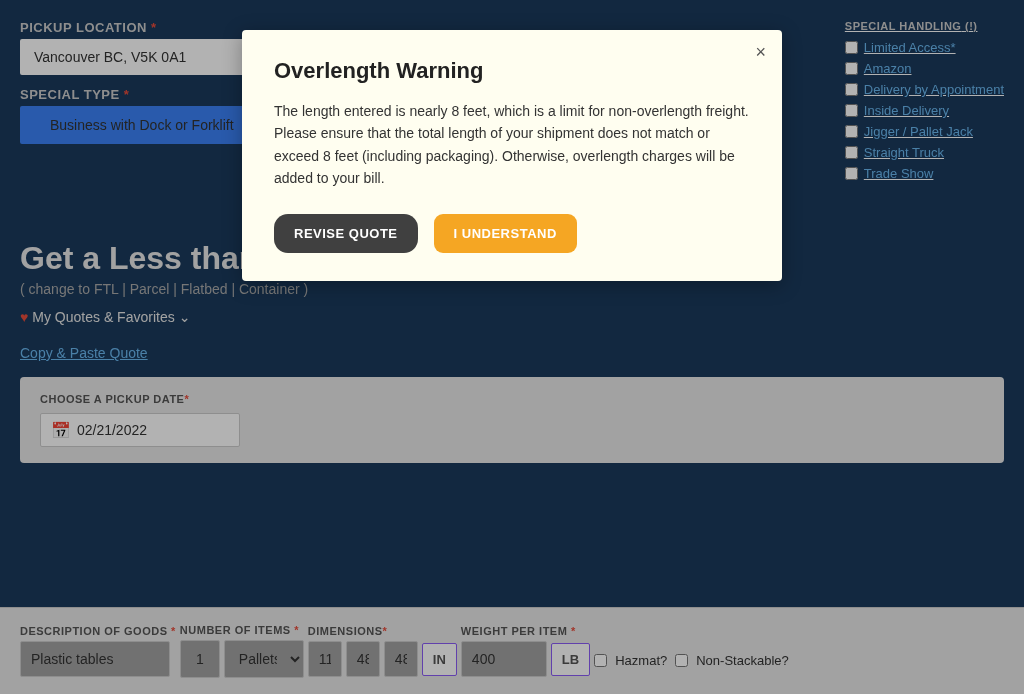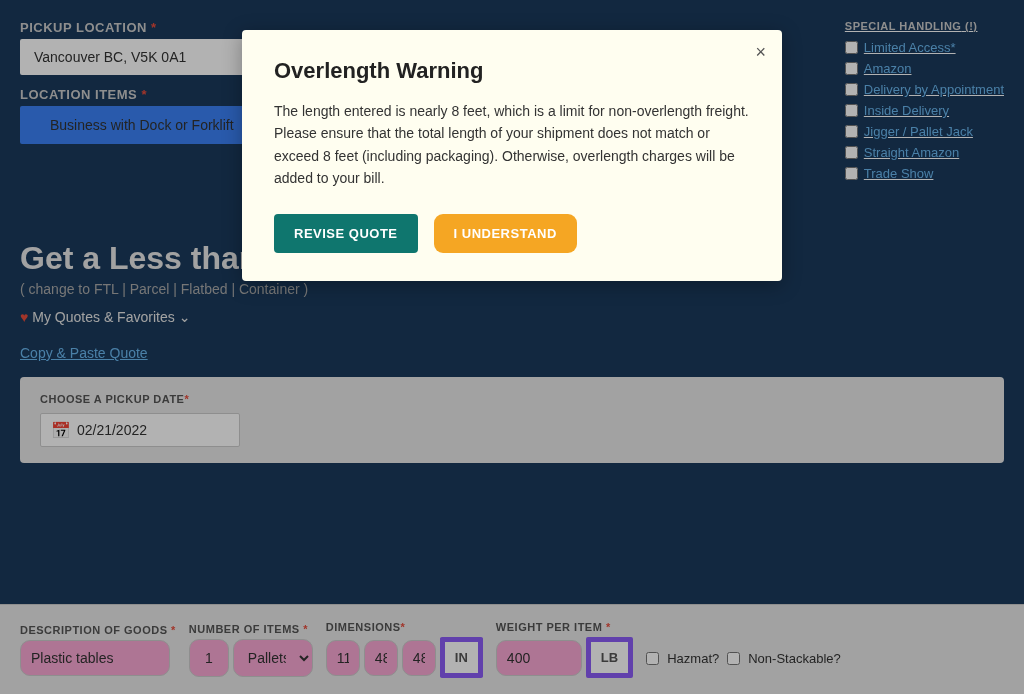--- a/index.html
+++ b/index.html
@@ -168,56 +168,56 @@
       font-size: 16px;
     }
 
     
     .goods-section {
       background: #e8e8e8;
       border-top: 1px solid #ccc;
       padding: 16px 20px;
       display: flex;
       align-items: center;
-      gap: 13px;
+      gap: 4px;
       position: absolute;
       bottom: 0;
       left: 0;
       right: 0;
     }
 
     .goods-label {
       font-size: 11px;
       font-weight: bold;
       letter-spacing: 0.5px;
       color: #555;
       margin-bottom: 4px;
     }
 
     .goods-input {
-      background: #f9a8d4;
+      background: #a3a3a3;
       border: 1px solid #ccc;
       padding: 9px 10px;
       font-size: 14px;
       color: #333;
-      border-radius: 10px;
+      border-radius: 2px;
     }
 
     .goods-field {
       display: flex;
       flex-direction: column;
     }
 
     .dim-input {
       width: 34px;
     }
 
     .unit-badge {
       background: #fff;
-      border: 5px solid #8b5cf6;
+      border: 1px solid #8b5cf6;
       padding: 8px 10px;
       font-size: 13px;
       color: #555;
       border-radius: 2px;
       font-weight: bold;
     }
 
     
     .modal-overlay {
       position: absolute;
@@ -263,28 +263,28 @@
       line-height: 1.6;
       margin-bottom: 24px;
     }
 
     .modal-buttons {
       display: flex;
       gap: 16px;
     }
 
     .btn-revise {
-      background: #0f766e;
+      background: #404040;
       color: #fff;
       border: none;
       padding: 12px 20px;
       font-size: 13px;
       font-weight: bold;
       letter-spacing: 0.5px;
-      border-radius: 4px;
+      border-radius: 14px;
       cursor: pointer;
       text-transform: uppercase;
     }
 
     .btn-understand {
       background: #f5a623;
       color: #fff;
       border: none;
       padding: 12px 20px;
       font-size: 13px;
@@ -321,21 +321,21 @@
 
   <div class="pickup-section">
     <div class="field-label">
       <span>PICKUP LOCATION</span><span class="required"> *</span>
     </div>
     <input class="pickup-input" type="text" value="Vancouver BC, V5K 0A1" style="">
   </div>
 
   <div class="location-type-row">
     <div class="field-label">
-      <span>LOCATION ITEMS</span><span class="required"> *</span>
+      <span>SPECIAL TYPE</span><span class="required"> *</span>
     </div>
     <select class="location-select">
       <option>Business with Dock or Forklift</option>
     </select>
   </div>
 
   <div class="special-handling">
     <div class="special-handling-label">
       <span>SPECIAL HANDLING</span>
       <span>(!)</span>
@@ -355,21 +355,21 @@
     <div class="special-handling-item">
       <input type="checkbox" style="">
       <a href="#">Inside Delivery</a>
     </div>
     <div class="special-handling-item">
       <input type="checkbox" style="">
       <a href="#">Jigger / Pallet Jack</a>
     </div>
     <div class="special-handling-item">
       <input type="checkbox" style="">
-      <a href="#">Straight Amazon</a>
+      <a href="#">Straight Truck</a>
     </div>
     <div class="special-handling-item">
       <input type="checkbox" style="">
       <a href="#">Trade Show</a>
     </div>
   </div>
 
   <div class="quote-section">
     <div class="quote-title">
       <span>Get a Less than Truckload (LTL) Quote</span>

